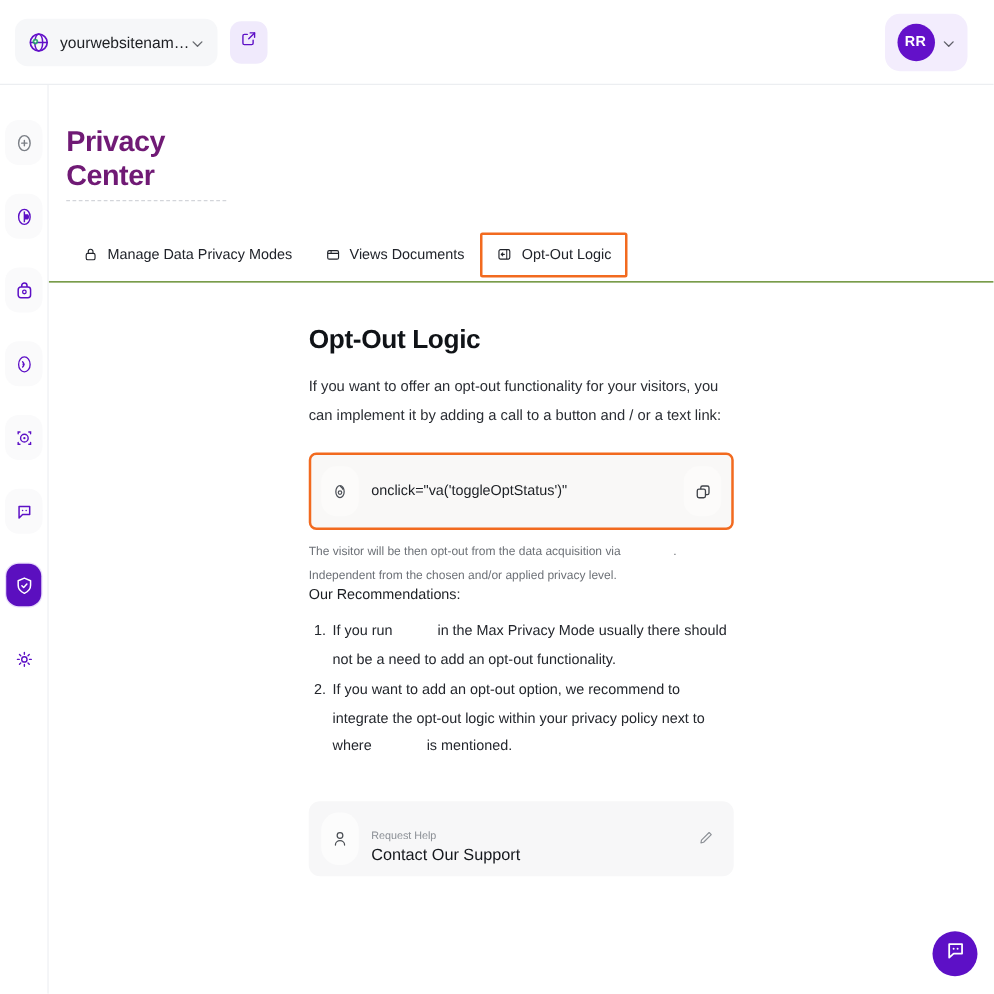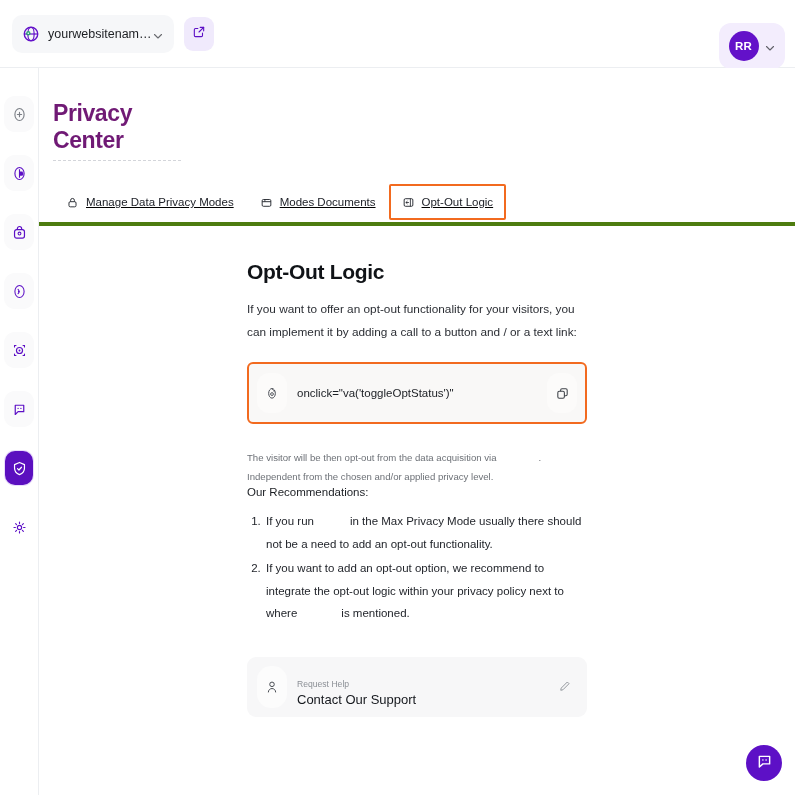--- a/index.html
+++ b/index.html
@@ -36,25 +36,25 @@
 
   .open-ext-btn {
     margin-left:10px;
     width:30px; height:34px; border-radius:9px;
     background:#f0eafc;
     display:flex; align-items:center; justify-content:center;
     cursor:pointer;
   }
 
   .top-right {
-    position:absolute; right:10px; top:11px;
+    position:absolute; right:21px; top:11px;
     width:66px; height:46px; border-radius:12px;
     background:#f3edfd;
     display:flex; align-items:center; justify-content:center;
-    gap:5px; cursor:pointer;margin-top:12px;
+    gap:5px; cursor:pointer;
   }
   .avatar {
     width:30px; height:30px; border-radius:50%;
     background:#6311c9;
     color:#fff; font-size:11.5px; font-weight:bold;
     display:flex; align-items:center; justify-content:center;
     letter-spacing:.3px;
   }
 
   
@@ -114,22 +114,21 @@
   .quota-bar {
     margin-top:11px; width:164px; height:11px;
     background:#eceef1; border-radius:3px;
   }
 
   
   .tabs {
     position:relative;
     display:flex; align-items:center;
     padding-left:14px; height:44px;
-    border-bottom:4px solid #4d7c0f;
-    text-decoration:underline;
+    border-bottom:1px solid #4d7c0f;
   }
   .tab {
     display:flex; align-items:center; gap:7px;
     height:36px; padding:0 11px;
     font-size:11.5px; color:#20232a; cursor:pointer;
     border:2px solid transparent;
     border-radius:2px;
   }
   .tab.highlight { border-color:#f26a1f; }
   .tab-icon { width:13px; height:13px; flex:none; }
@@ -157,21 +156,21 @@
   .code-text {
     flex:1; margin-left:10px;
     font-size:11.5px; color:#1b1e23;
   }
   .copy-btn {
     width:30px;height:40px;border-radius:12px;background:#fcfbfa;
     display:flex;align-items:center;justify-content:center;flex:none;cursor:pointer;
   }
 
   .caption {
-    margin-top:25px; font-size:9.6px; color:#6d7177; line-height:1.95;
+    margin-top:9px; font-size:9.6px; color:#6d7177; line-height:1.95;
   }
   .gap-blank { display:inline-block; width:42px; }
   .gap-blank-sm { display:inline-block; width:36px; }
   .gap-blank-xs { display:inline-block; width:44px; }
 
   .rec-title { font-size:11.5px; color:#1b1e23; }
   ol.recs {
     margin-top:12px; padding-left:17px;
     font-size:11.5px; color:#23262c; line-height:1.95;
   }
@@ -346,21 +345,21 @@
       </div>
 
       <div class="tab">
         <span class="tab-icon">
           <svg viewBox="0 0 24 24" width="13" height="13">
             <rect x="4" y="6.5" width="16" height="12.5" rx="2.2" fill="none" stroke="#20232a" stroke-width="1.7"></rect>
             <path d="M4 10.5h16" stroke="#20232a" stroke-width="1.7"></path>
             <path d="M9 6.5v4" stroke="#20232a" stroke-width="1.5"></path>
           </svg>
         </span>
-        <span>Modes Documents</span>
+        <span>Views Documents</span>
       </div>
 
       <div class="tab highlight">
         <span class="tab-icon">
           <svg viewBox="0 0 24 24" width="13" height="13">
             <rect x="4" y="5" width="16" height="14" rx="2.3" fill="none" stroke="#20232a" stroke-width="1.7"></rect>
             <path d="M15.5 5v14" stroke="#20232a" stroke-width="1.5"></path>
             <path d="M12 12H7.5M9.6 9.8L7.3 12l2.3 2.2" fill="none" stroke="#20232a" stroke-width="1.5" stroke-linecap="round" stroke-linejoin="round"></path>
           </svg>
         </span>

